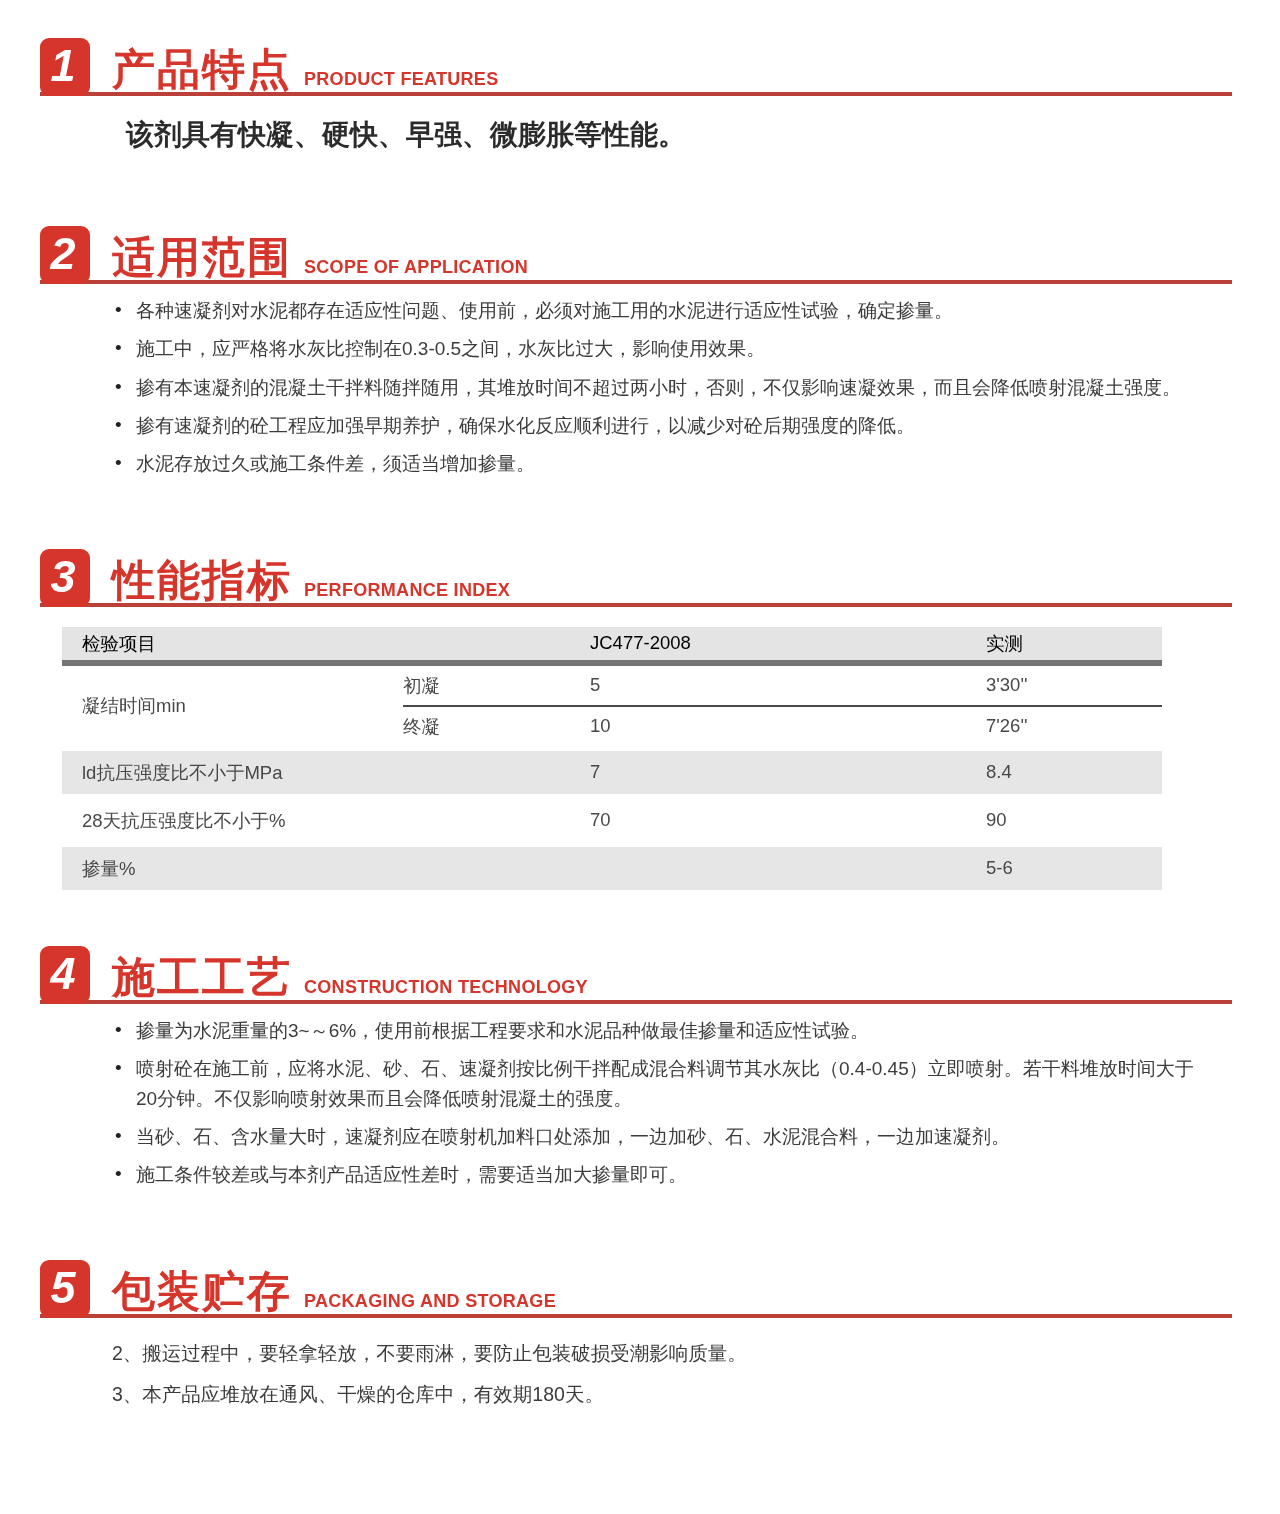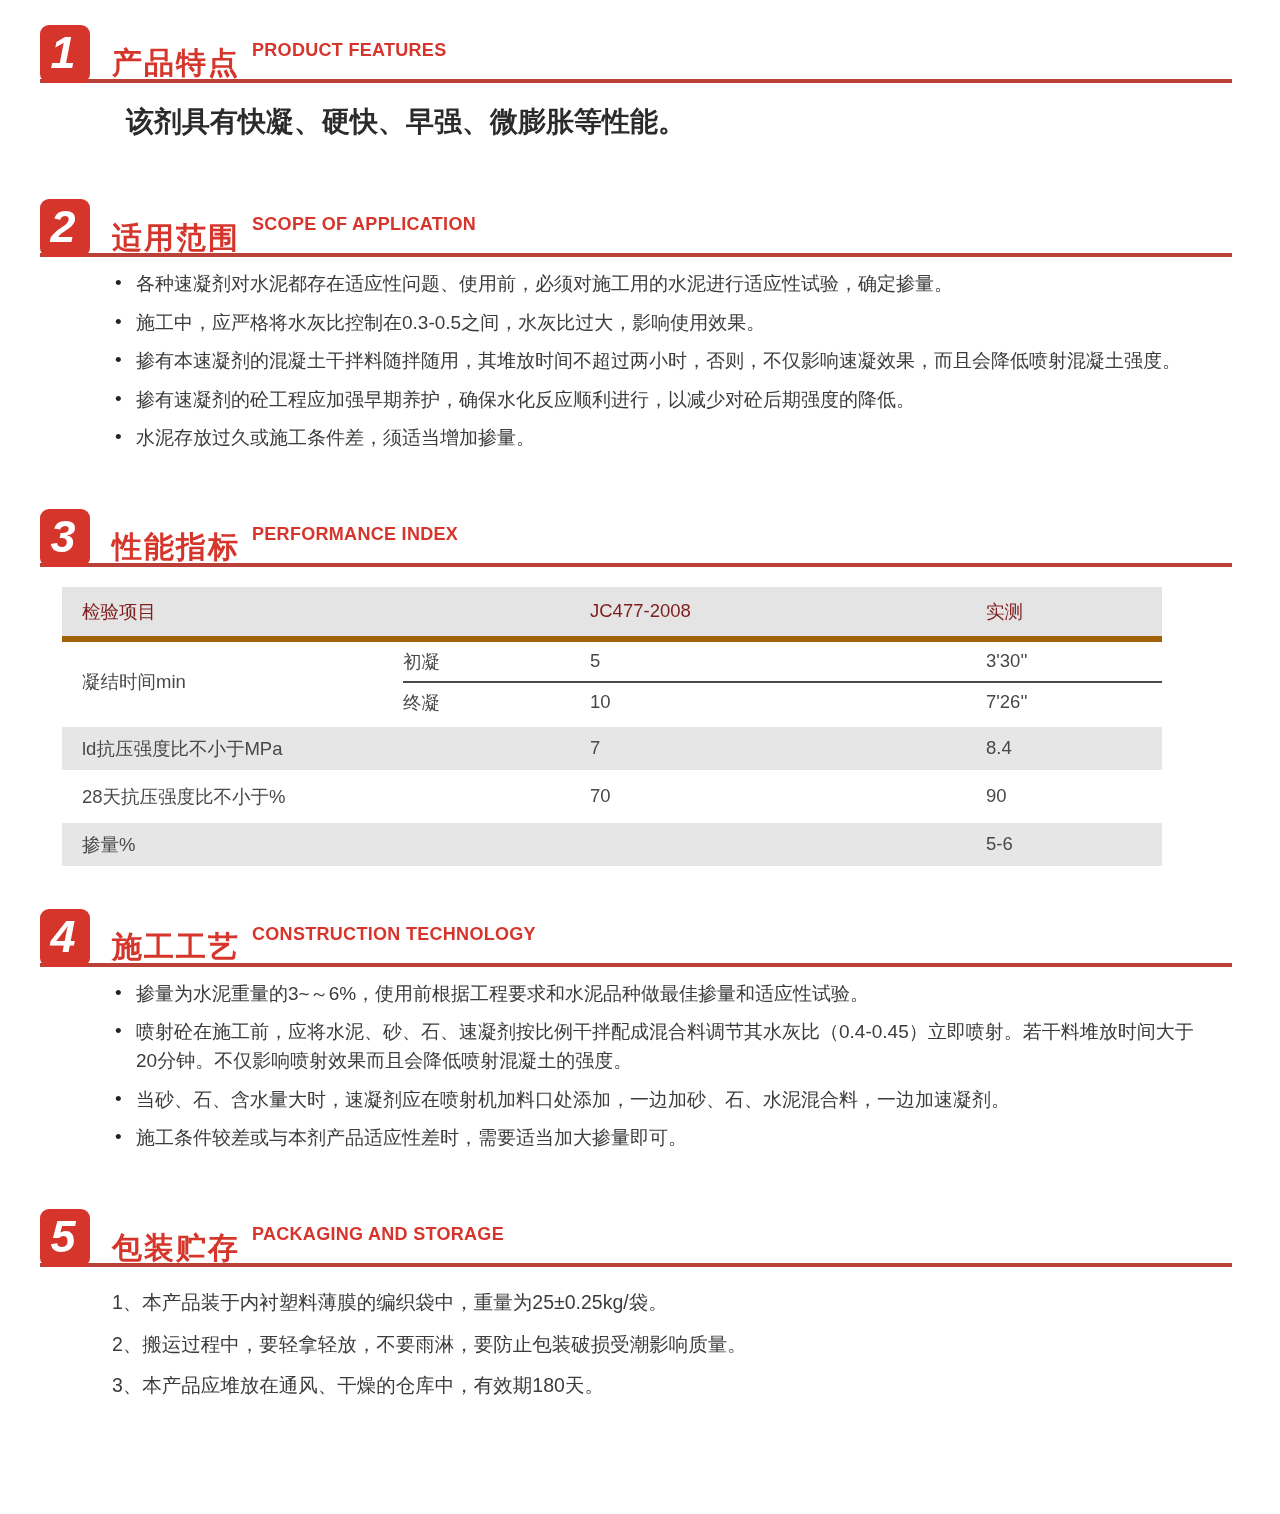--- a/index.html
+++ b/index.html
@@ -29,34 +29,34 @@
     color: #ffffff;
     font-size: 45px;
     line-height: 56px;
     text-align: center;
     font-weight: bold;
     font-style: italic;
     margin-bottom: -4px;
     padding-right: 4px;
   }
   .sec-title {
-    font-size: 30px;
+    font-size: 43px;
     font-weight: bold;
     color: #d5352b;
     margin-left: 22px;
     line-height: 1.02;
     letter-spacing: 2px;
     margin-top: 32px;
   }
   .sec-sub {
     font-size: 18px;
     font-weight: bold;
     color: #d5352b;
     margin-left: 12px;
-    padding-bottom: 18px;
+    padding-bottom: 2px;
     letter-spacing: 0.3px;
   }
 
   .sec-2 { margin-top: 50px; }
   .sec-3 { margin-top: 48px; }
   .sec-4 { margin-top: 34px; }
   .sec-5 { margin-top: 48px; }
 
   
   .intro {
@@ -103,23 +103,23 @@
     table-layout: fixed;
   }
   .perf-table th, .perf-table td {
     padding: 9px 0;
     font-weight: normal;
     text-align: left;
     vertical-align: middle;
   }
   .perf-table thead th {
     background: #e4e4e4;
-    border-bottom: 6px solid #a16207;
-    color: #7f1d1d;
-    padding: 12px 0;
+    border-bottom: 6px solid #737373;
+    color: #000000;
+    padding: 4px 0;
   }
   .col-item { width: 341px; }
   .col-sub  { width: 187px; }
   .col-std  { width: 286px; }
   .col-meas { width: 286px; }
   .cell-left  { padding-left: 20px !important; }
   .cell-center{ text-align: right; }
   .cell-meas  { padding-left: 110px !important; }
   .row-gray td { background: #e6e6e6; }
   .gap-top td  { border-top: 5px solid #ffffff; }
@@ -225,19 +225,18 @@
       </ul>
   </div>
 
   <div class="section sec-5">
     <div class="sec-header">
       <div class="sec-num">5</div>
       <div class="sec-title">包装贮存</div>
       <div class="sec-sub">PACKAGING AND STORAGE</div>
     </div>
     <ul class="bullets plain">
-        <li>1、本产品装于内衬塑料薄膜的编织袋中，重量为25±0.25kg/袋。</li>
         <li>2、搬运过程中，要轻拿轻放，不要雨淋，要防止包装破损受潮影响质量。</li>
         <li>3、本产品应堆放在通风、干燥的仓库中，有效期180天。</li>
       </ul>
   </div>
 
 </div>
 
 </body></html>

